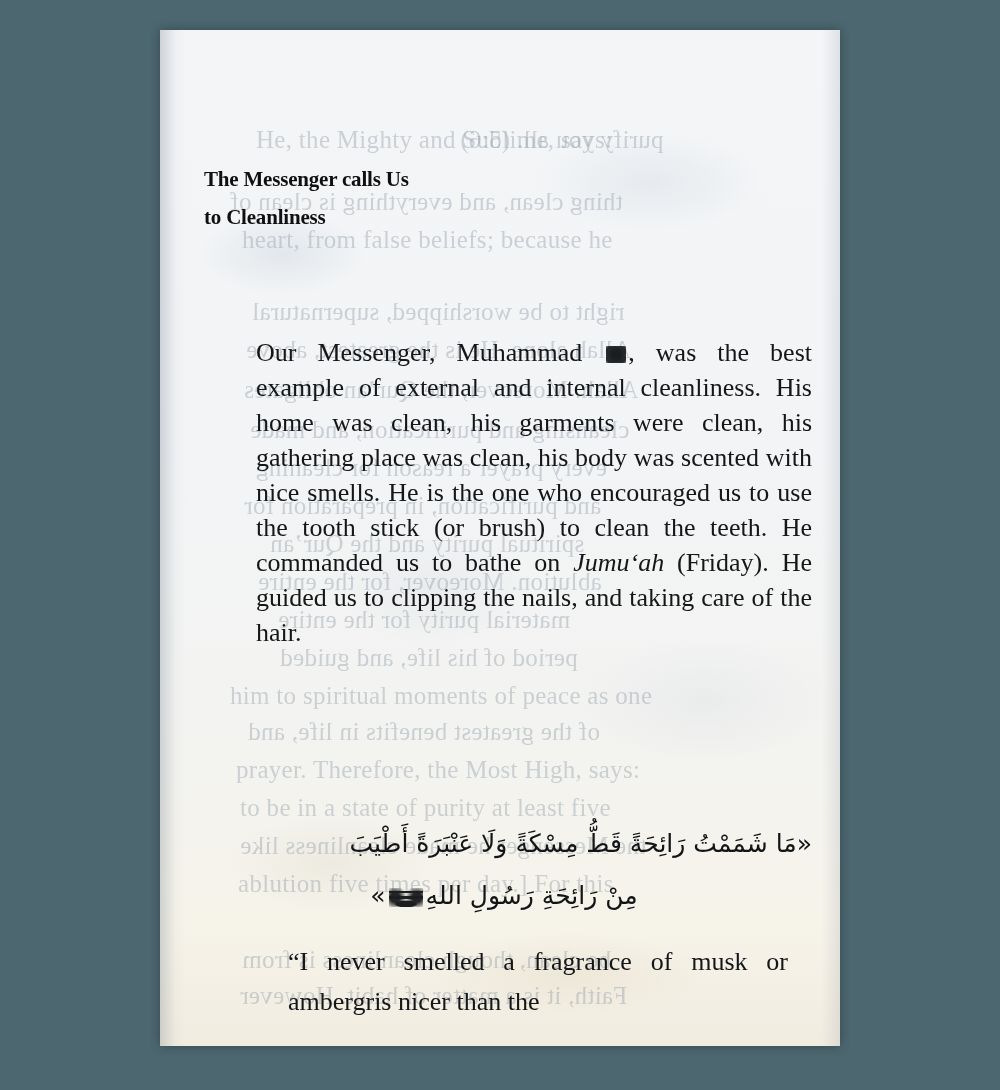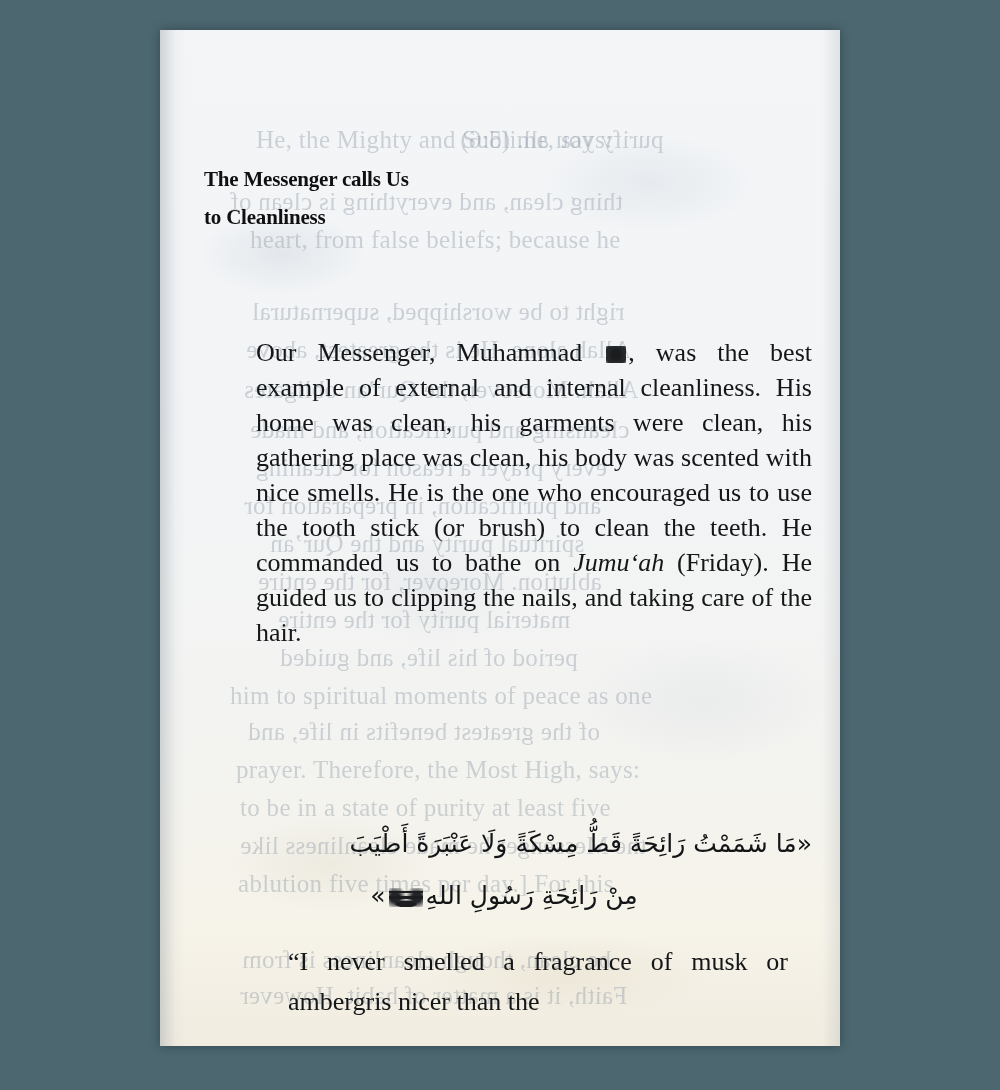--- a/index.html
+++ b/index.html
@@ -199,21 +199,21 @@
 <body>
 
 <div id="page-sheet">
 
   <div id="paper-grain"></div>
 
   <div id="bleed-layer">
       <div class="bleed-line mirror" style="left: 300px; top: 96px;">purify you all. (5:6)</div>
       <div class="bleed-line" style="left: 96px; top: 96px;">He, the Mighty and Sublime, says:</div>
       <div class="bleed-line mirror" style="left: 70px; top: 158px;">thing clean, and everything is clean of</div>
-      <div class="bleed-line" style="left: 82px; top: 196px; margin-left: 8px;">heart, from false beliefs; because he</div>
+      <div class="bleed-line" style="left: 82px; top: 196px;">heart, from false beliefs; because he</div>
       <div class="bleed-line mirror" style="left: 92px; top: 268px;">right to be worshipped, supernatural</div>
       <div class="bleed-line mirror" style="left: 86px; top: 306px;">Allah alone. He is the greatest, above</div>
       <div class="bleed-line mirror" style="left: 84px; top: 346px;">Allah. Moreover, the Qur’an obligates</div>
       <div class="bleed-line mirror" style="left: 90px; top: 386px;">cleansing and purification, and made</div>
       <div class="bleed-line mirror" style="left: 96px; top: 424px;">every prayer a reason for cleaning</div>
       <div class="bleed-line mirror" style="left: 84px; top: 462px;">and purification, in preparation for</div>
       <div class="bleed-line mirror" style="left: 110px; top: 500px;">spiritual purity and the Qur’an</div>
       <div class="bleed-line mirror" style="left: 98px; top: 538px;">ablution. Moreover, for the entire</div>
       <div class="bleed-line mirror" style="left: 118px; top: 576px;">material purity for the entire</div>
       <div class="bleed-line mirror" style="left: 120px; top: 614px;">period of his life, and guided</div>

